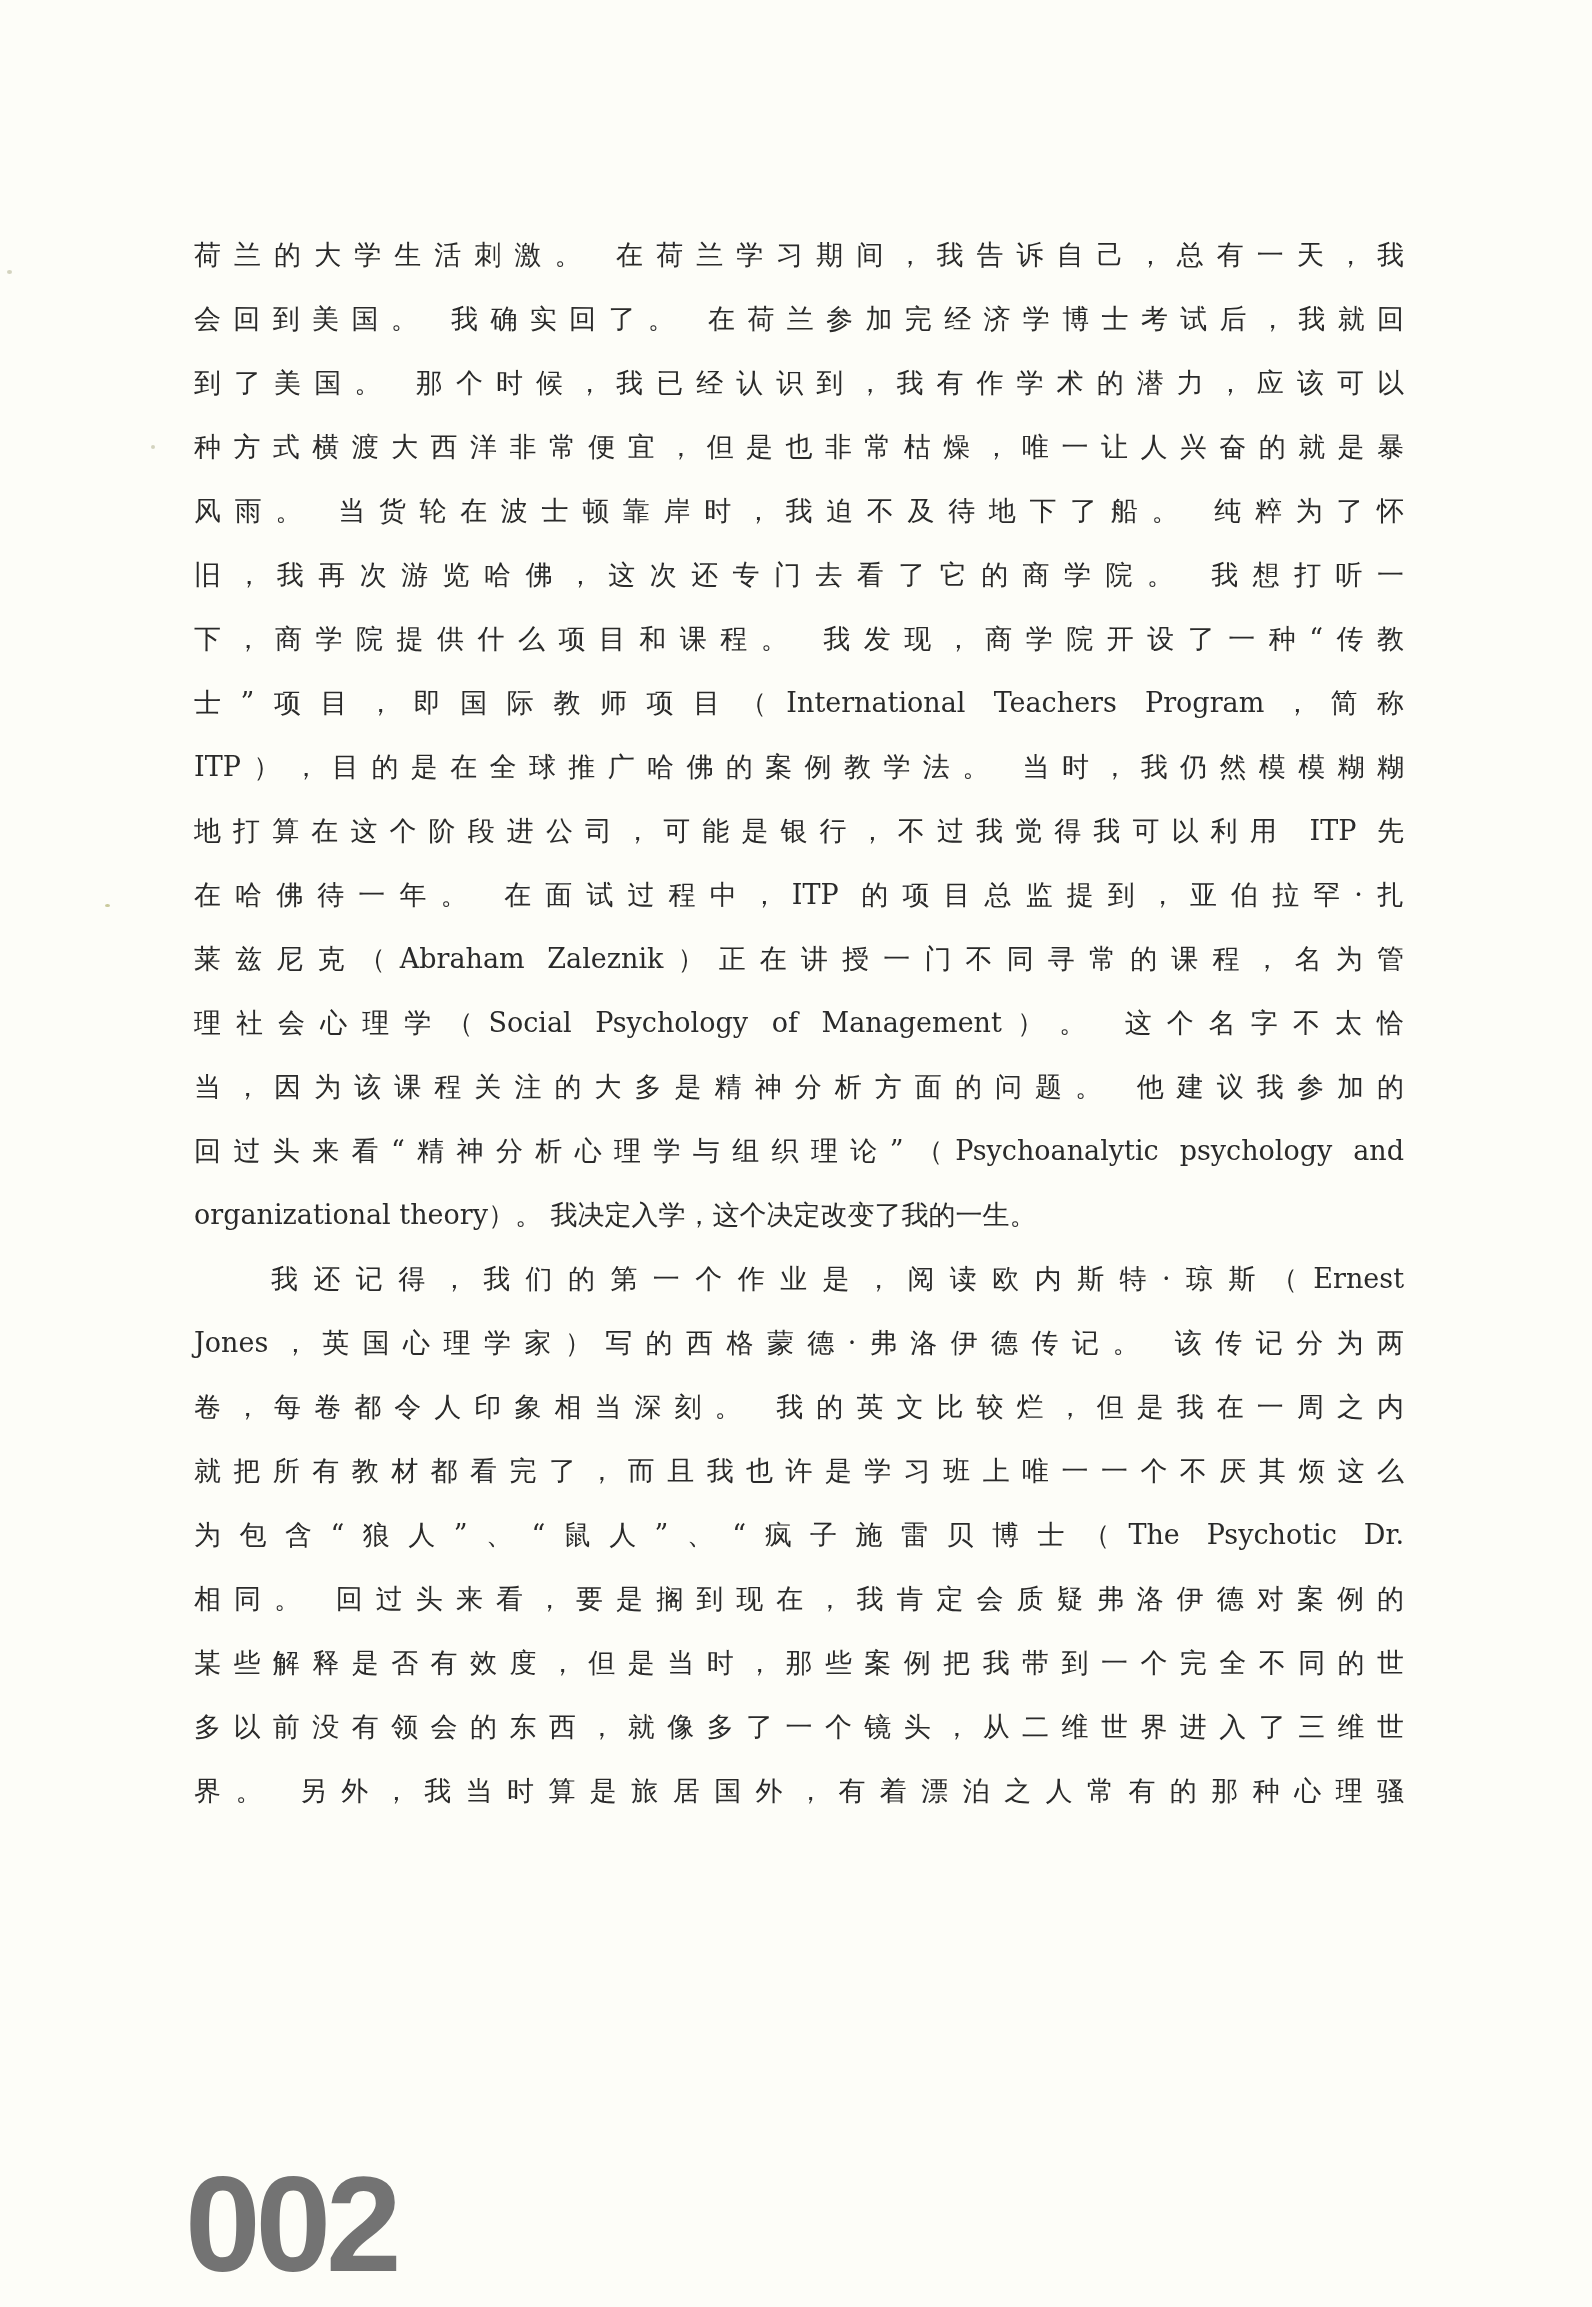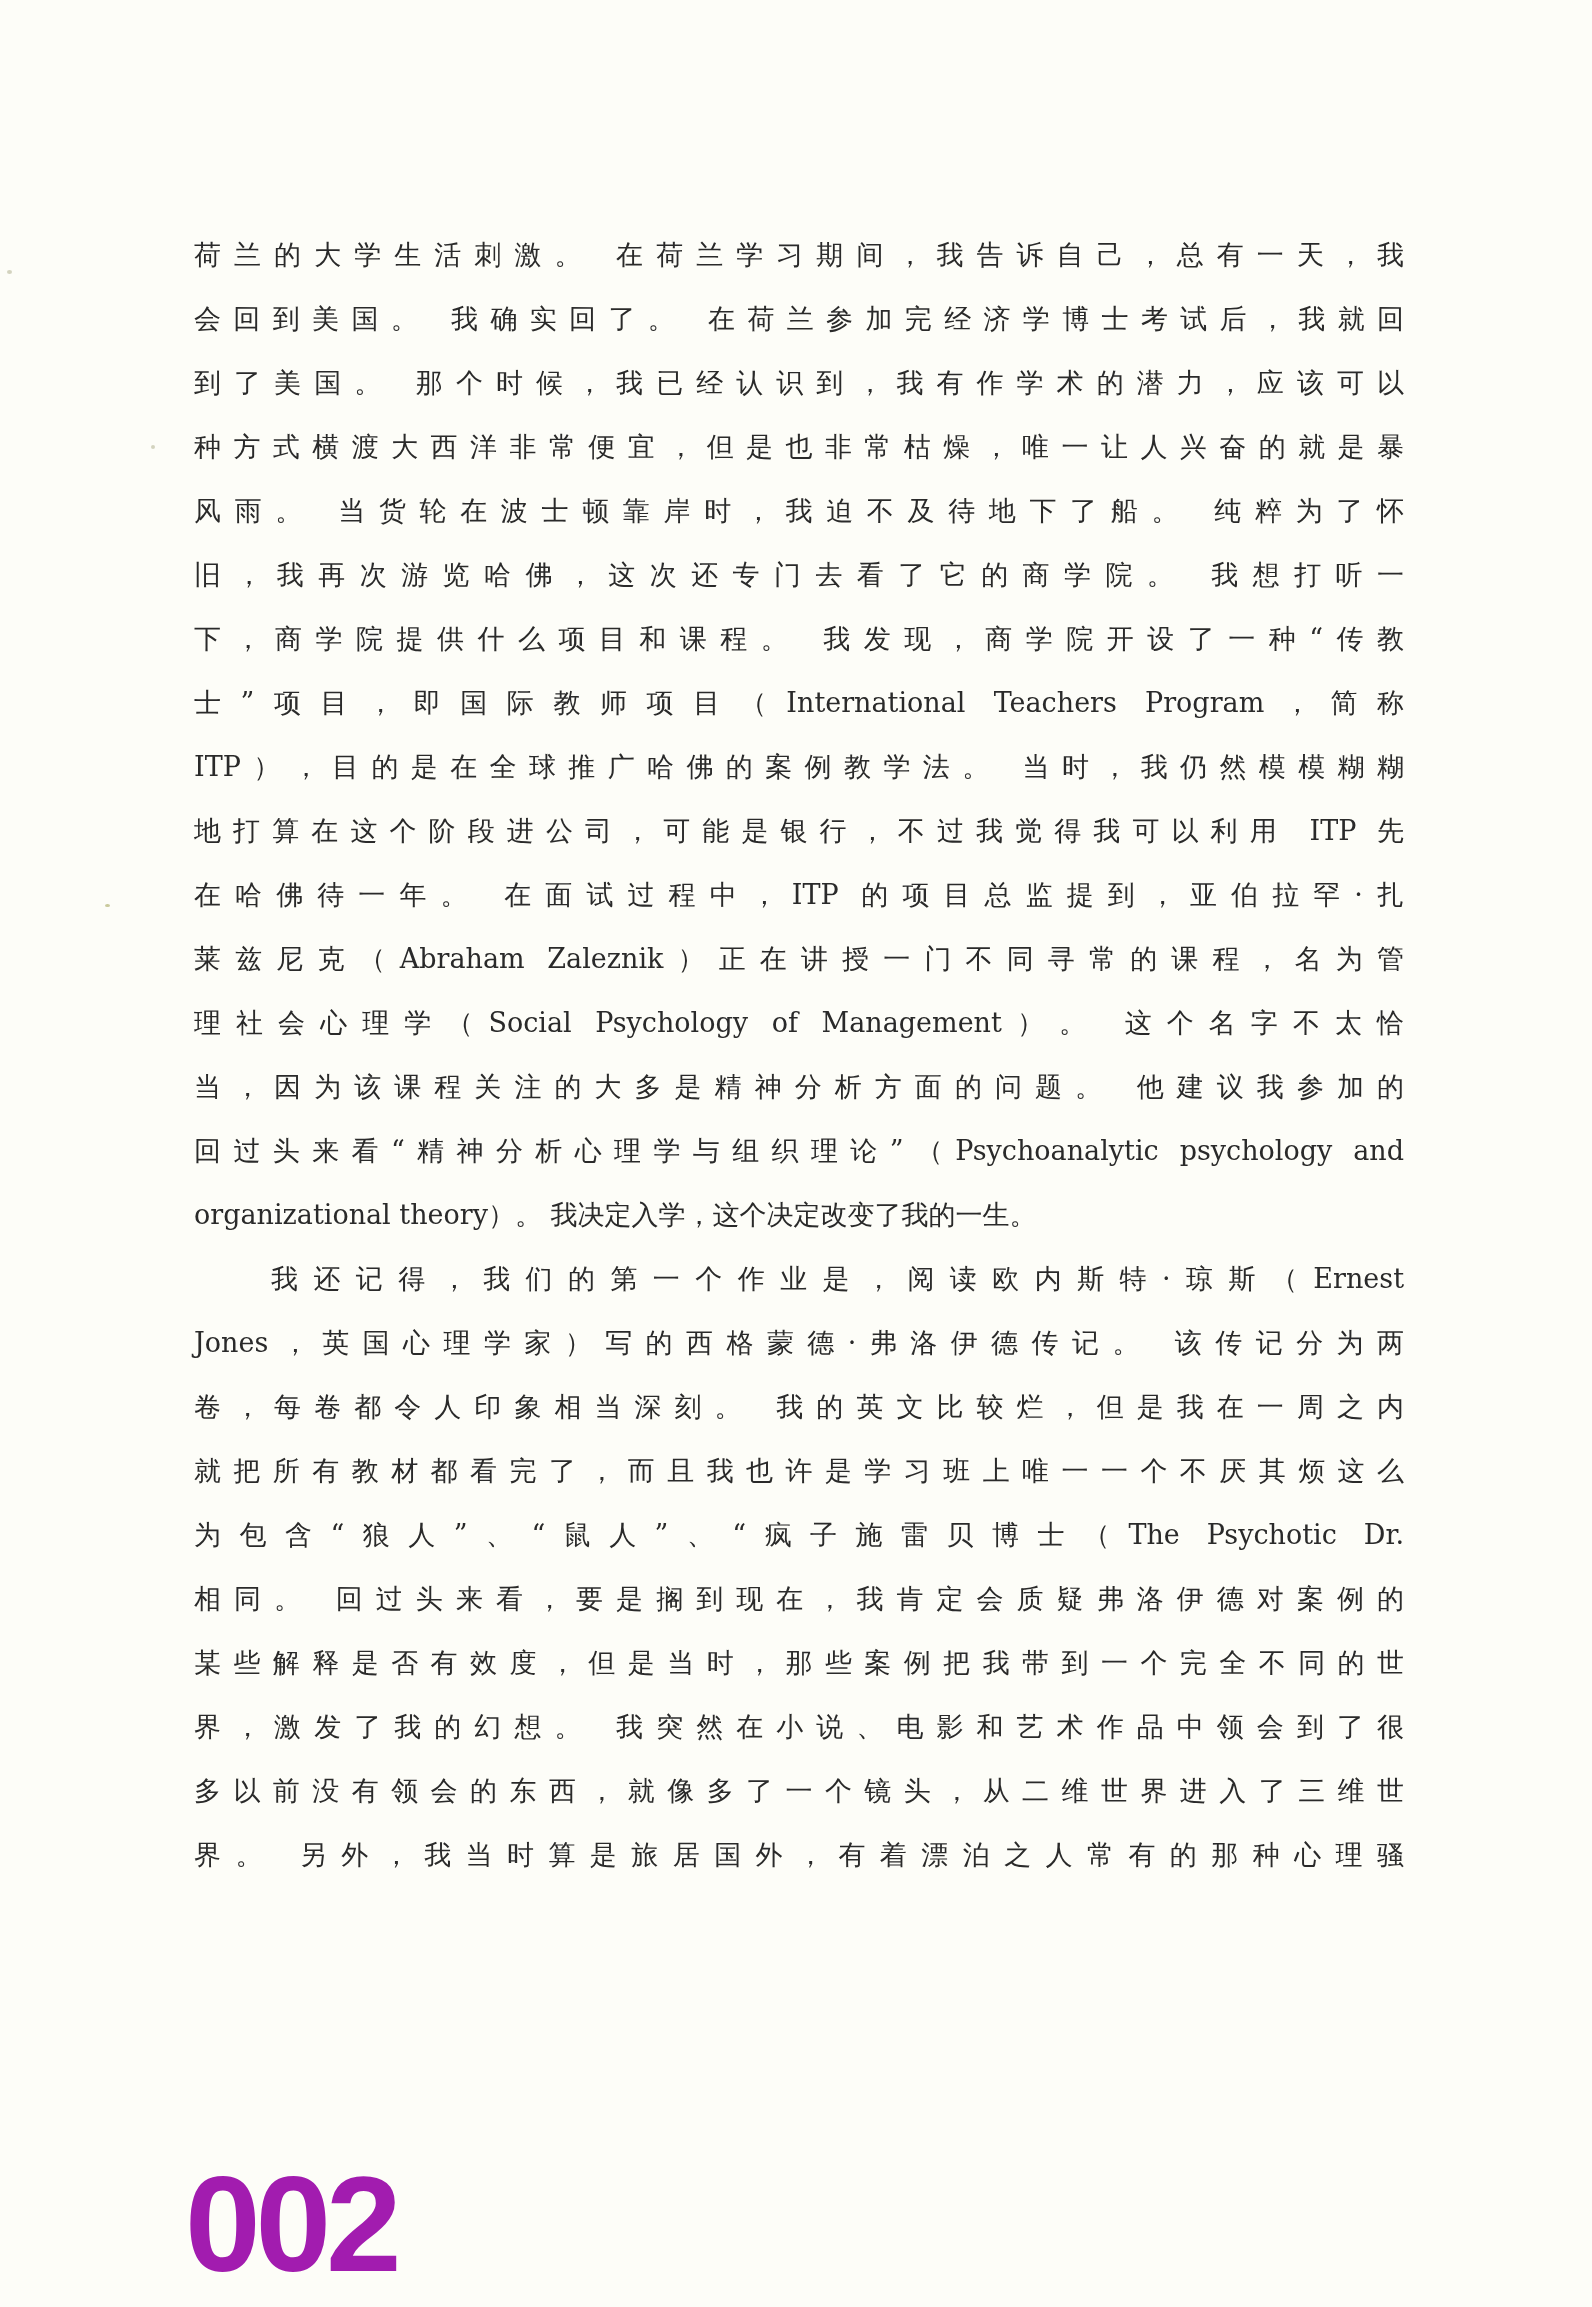--- a/index.html
+++ b/index.html
@@ -46,21 +46,21 @@
   }
   .page-number {
     position: absolute;
     left: 185px;
     top: 2156px;
     font-family: "Liberation Sans", "DejaVu Sans", sans-serif;
     font-weight: bold;
     font-size: 136px;
     line-height: 136px;
     letter-spacing: -5.1px;
-    color: #a21caf;
+    color: #737373;
   }
   .speck {
     position: absolute;
     border-radius: 50%;
     background: #b8b89a;
     opacity: 0.6;
   }
 </style>
 </head>
 <body>
@@ -92,21 +92,20 @@
     </div>
 
     <div class="paragraph">
       <span class="line indent">我还记得，我们的第一个作业是，阅读欧内斯特·琼斯（Ernest</span>
       <span class="line">Jones，英国心理学家）写的西格蒙德·弗洛伊德传记。 该传记分为两</span>
       <span class="line">卷，每卷都令人印象相当深刻。 我的英文比较烂，但是我在一周之内</span>
       <span class="line">就把所有教材都看完了，而且我也许是学习班上唯一一个不厌其烦这么</span>
       <span class="line">为包含“狼人”、“鼠人”、“疯子施雷贝博士（The Psychotic Dr.</span>
       <span class="line">相同。 回过头来看，要是搁到现在，我肯定会质疑弗洛伊德对案例的</span>
       <span class="line">某些解释是否有效度，但是当时，那些案例把我带到一个完全不同的世</span>
-      <span class="line">界，激发了我的幻想。 我突然在小说、电影和艺术作品中领会到了很</span>
       <span class="line">多以前没有领会的东西，就像多了一个镜头，从二维世界进入了三维世</span>
       <span class="line">界。 另外，我当时算是旅居国外，有着漂泊之人常有的那种心理骚</span>
     </div>
   </div>
 
   <div class="page-number">002</div>
 </div>
 
 
 </body></html>

